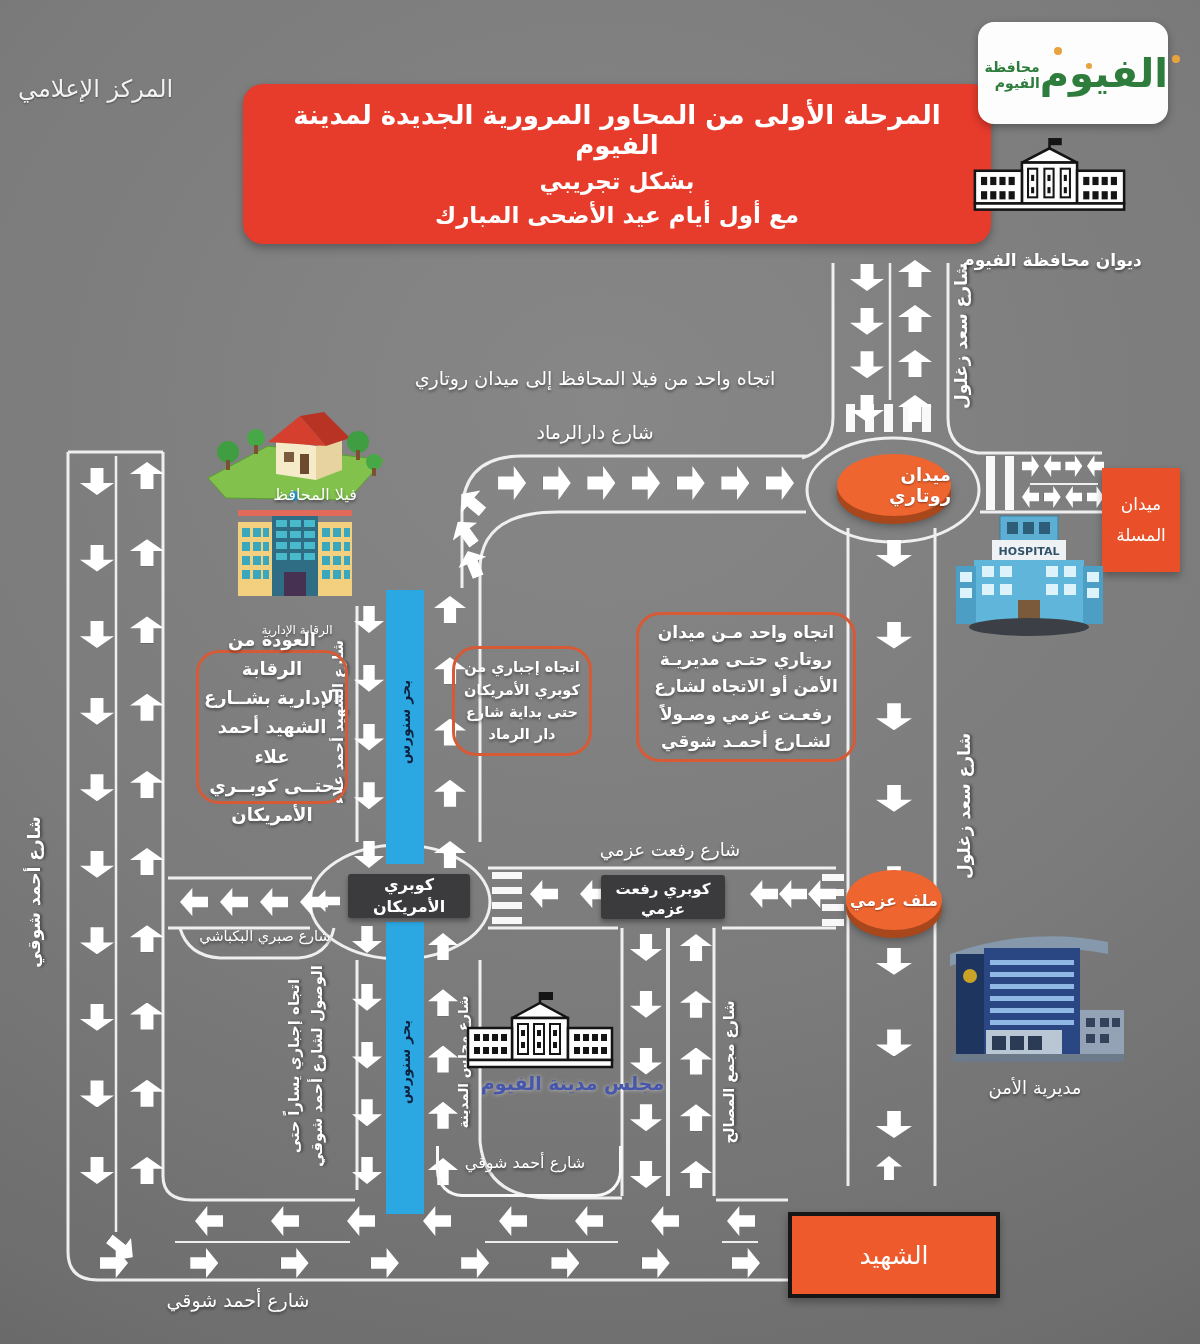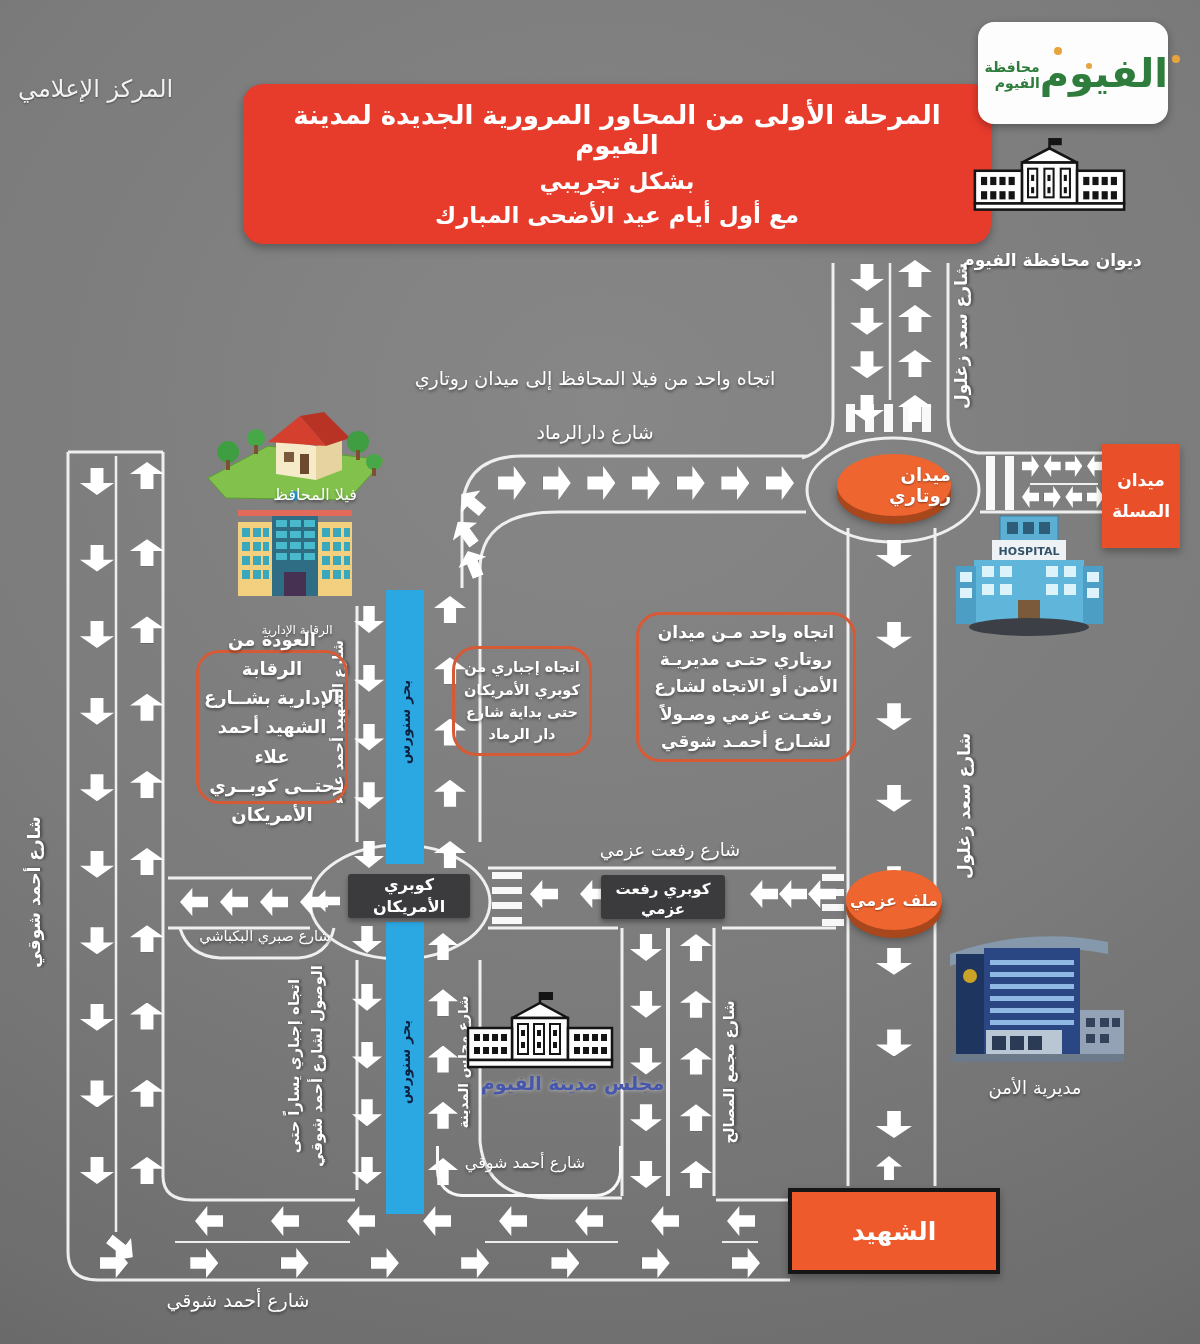--- a/index.html
+++ b/index.html
@@ -36,23 +36,23 @@
        display:flex;align-items:center;justify-content:center;text-align:center;
        border-radius:3px;box-shadow:0 3px 5px rgba(0,0,0,.35);line-height:1.35;}
   .notebox{position:absolute;border:3.5px solid #d75a36;border-radius:24px;z-index:5;
        color:#fff;font-weight:bold;text-align:center;white-space:pre-line;
        display:flex;align-items:center;justify-content:center;
        text-shadow:0 2px 3px rgba(0,0,0,.4);}
   .ell{position:absolute;z-index:4;background:#ee6530;border-radius:50%;
        box-shadow:0 8px 0 #a8461c, 0 10px 8px rgba(0,0,0,.35);
        display:flex;align-items:center;justify-content:center;color:#fff;font-weight:bold;
        text-shadow:0 1px 2px rgba(0,0,0,.4);}
-  .orect{position:absolute;z-index:4;background:#e94f28;color:#fff;font-weight:bold;
+  .orect{position:absolute;z-index:4;background:#e94f28;color:#fff;font-weight:normal;
        display:flex;align-items:center;justify-content:center;text-align:center;
-       box-shadow:0 4px 8px rgba(0,0,0,.3);}
+       box-shadow:0 4px 8px rgba(0,0,0,.3);margin-top:24px;}
   .bld{position:absolute;z-index:4;}
   
   .media-center{position:absolute;left:18px;top:56px;color:#f2f2f2;font-size:24px;
        font-weight:500;z-index:6;text-shadow:0 1px 2px rgba(0,0,0,.4);margin-top:19px;}
   .banner{position:absolute;left:205px;top:84px;width:748px;height:160px;background:#e73b2c;
        border-radius:20px;z-index:6;color:#fff;font-weight:bold;text-align:center;
        display:flex;flex-direction:column;justify-content:center;gap:8px;
        box-shadow:0 4px 10px rgba(0,0,0,.3);padding:6px 14px;box-sizing:border-box;margin-left:38px;}
   .banner .l1{font-size:26px;}
   .banner .l2,.banner .l3{font-size:23px;}

